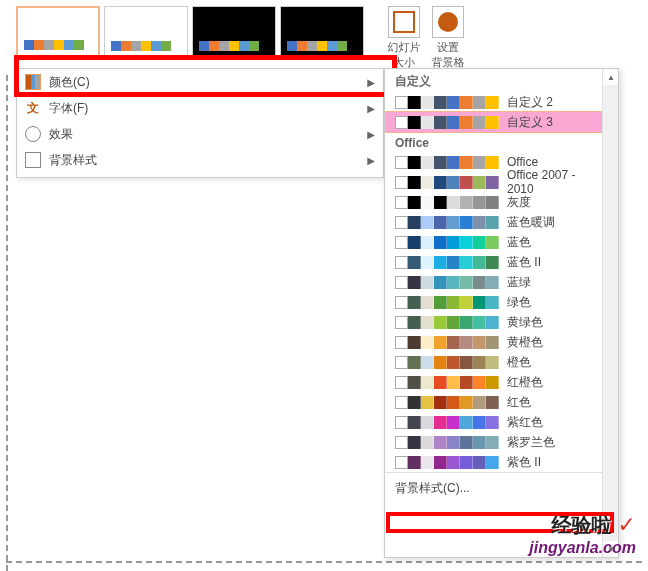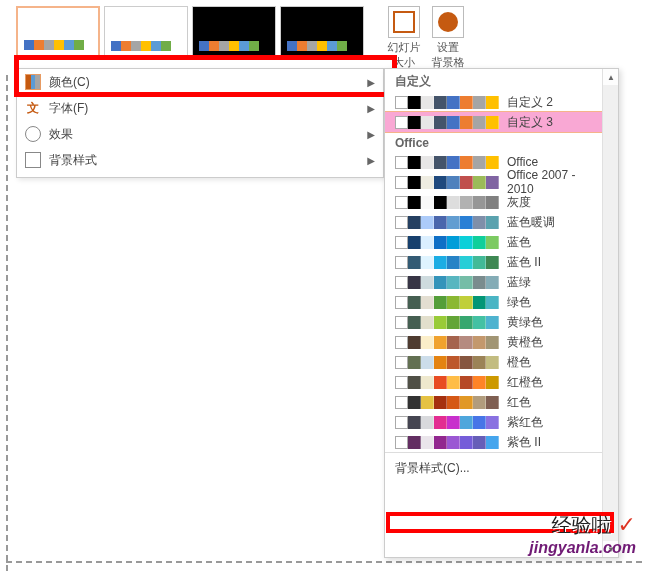--- a/index.html
+++ b/index.html
@@ -183,21 +183,21 @@
     border-top:2px dashed #999;
   }
 
   .watermark{
     position:absolute;
     right:12px; bottom:14px;
     text-align:right;
     pointer-events:none;
   }
   .watermark .zh{
-    font-size:20px; font-weight:normal; color:#222;
+    font-size:20px; font-weight:bold; color:#222;
     text-shadow:1px 1px 0 #fff;
   }
   .watermark .chk{color:#d32; font-size:22px;}
   .watermark .url{
     font-size:16px; font-style:italic; font-weight:bold; color:#701a75;
   }
 </style>
 </head>
 <body>
 
@@ -505,20 +505,33 @@
             <span style="background: rgb(200, 48, 204);"></span>
             <span style="background: rgb(78, 166, 220);"></span>
             <span style="background: rgb(71, 117, 231);"></span>
             <span style="background: rgb(137, 113, 225);"></span>
           </div>
           <span class="sw-label">紫红色</span>
         </div>
         <div class="swatch-row">
           <div class="swatches">
             <span style="background: rgb(255, 255, 255);"></span>
+            <span style="background: rgb(55, 53, 69);"></span>
+            <span style="background: rgb(220, 216, 220);"></span>
+            <span style="background: rgb(173, 132, 198);"></span>
+            <span style="background: rgb(135, 132, 199);"></span>
+            <span style="background: rgb(93, 115, 154);"></span>
+            <span style="background: rgb(105, 151, 175);"></span>
+            <span style="background: rgb(132, 172, 182);"></span>
+          </div>
+          <span class="sw-label">紫罗兰色</span>
+        </div>
+        <div class="swatch-row">
+          <div class="swatches">
+            <span style="background: rgb(255, 255, 255);"></span>
             <span style="background: rgb(99, 46, 98);"></span>
             <span style="background: rgb(234, 229, 235);"></span>
             <span style="background: rgb(146, 39, 143);"></span>
             <span style="background: rgb(155, 87, 211);"></span>
             <span style="background: rgb(117, 93, 217);"></span>
             <span style="background: rgb(102, 94, 184);"></span>
             <span style="background: rgb(69, 165, 237);"></span>
           </div>
           <span class="sw-label">紫色 II</span>
         </div>

